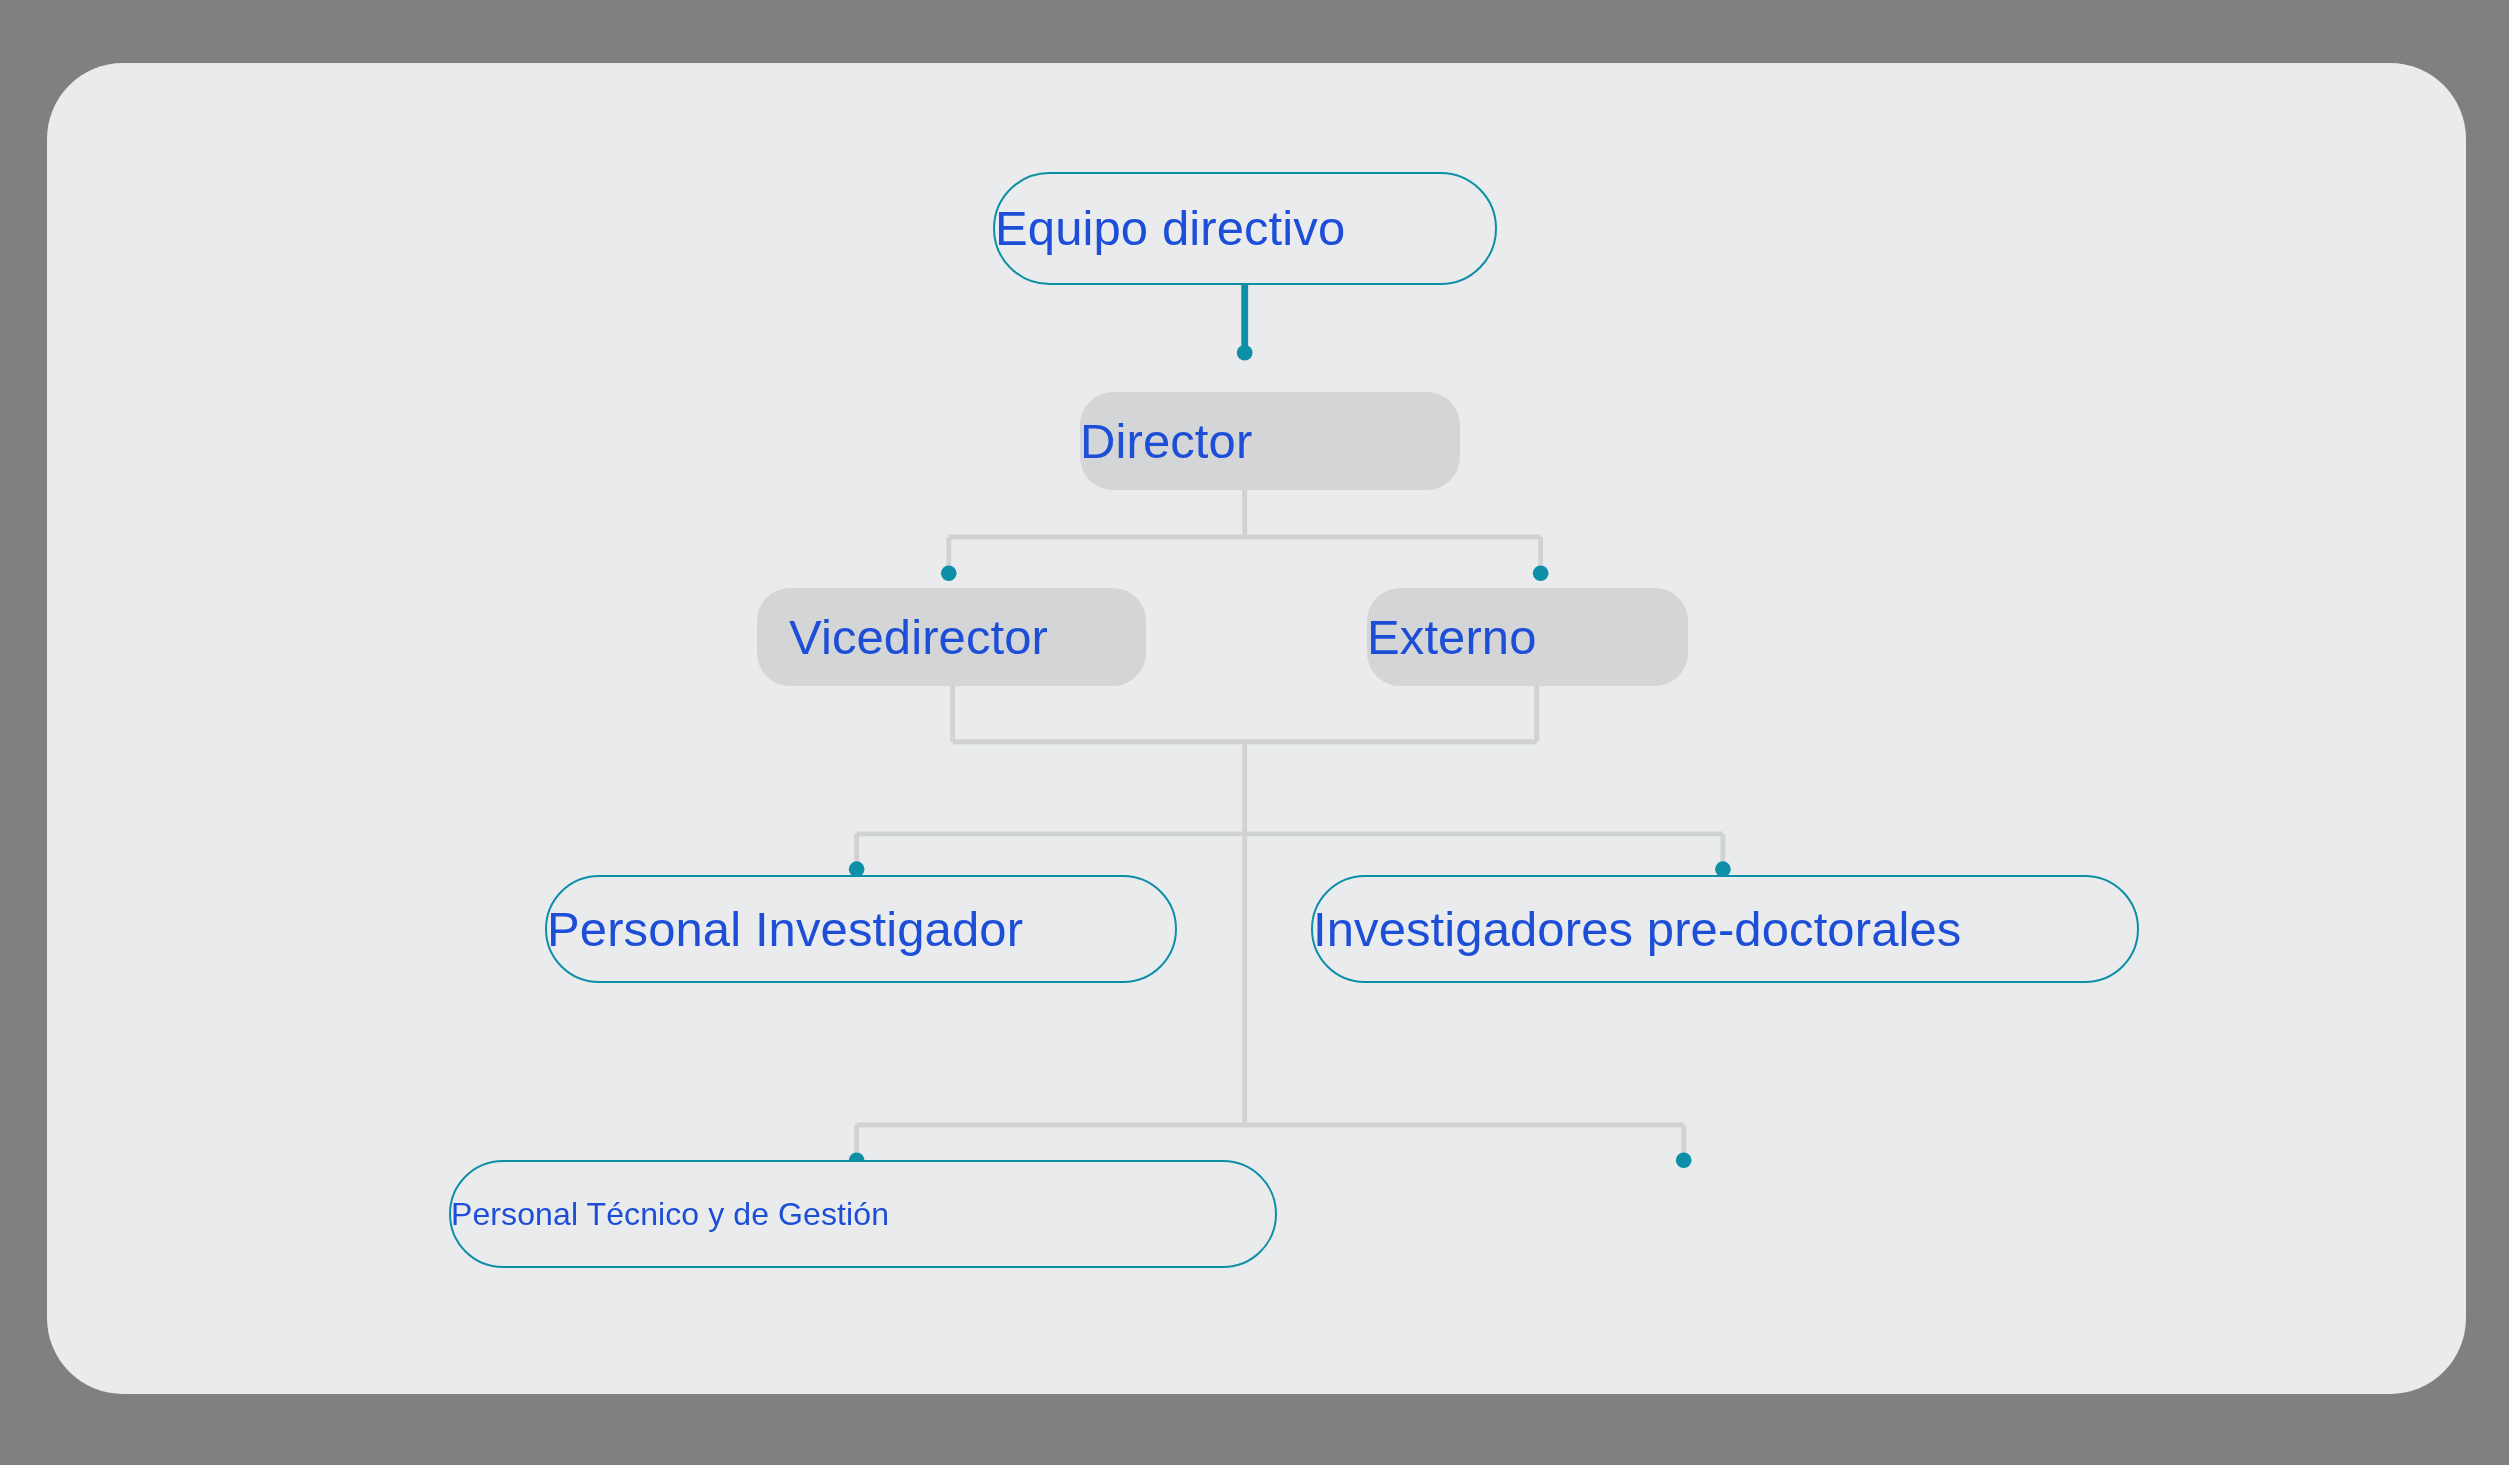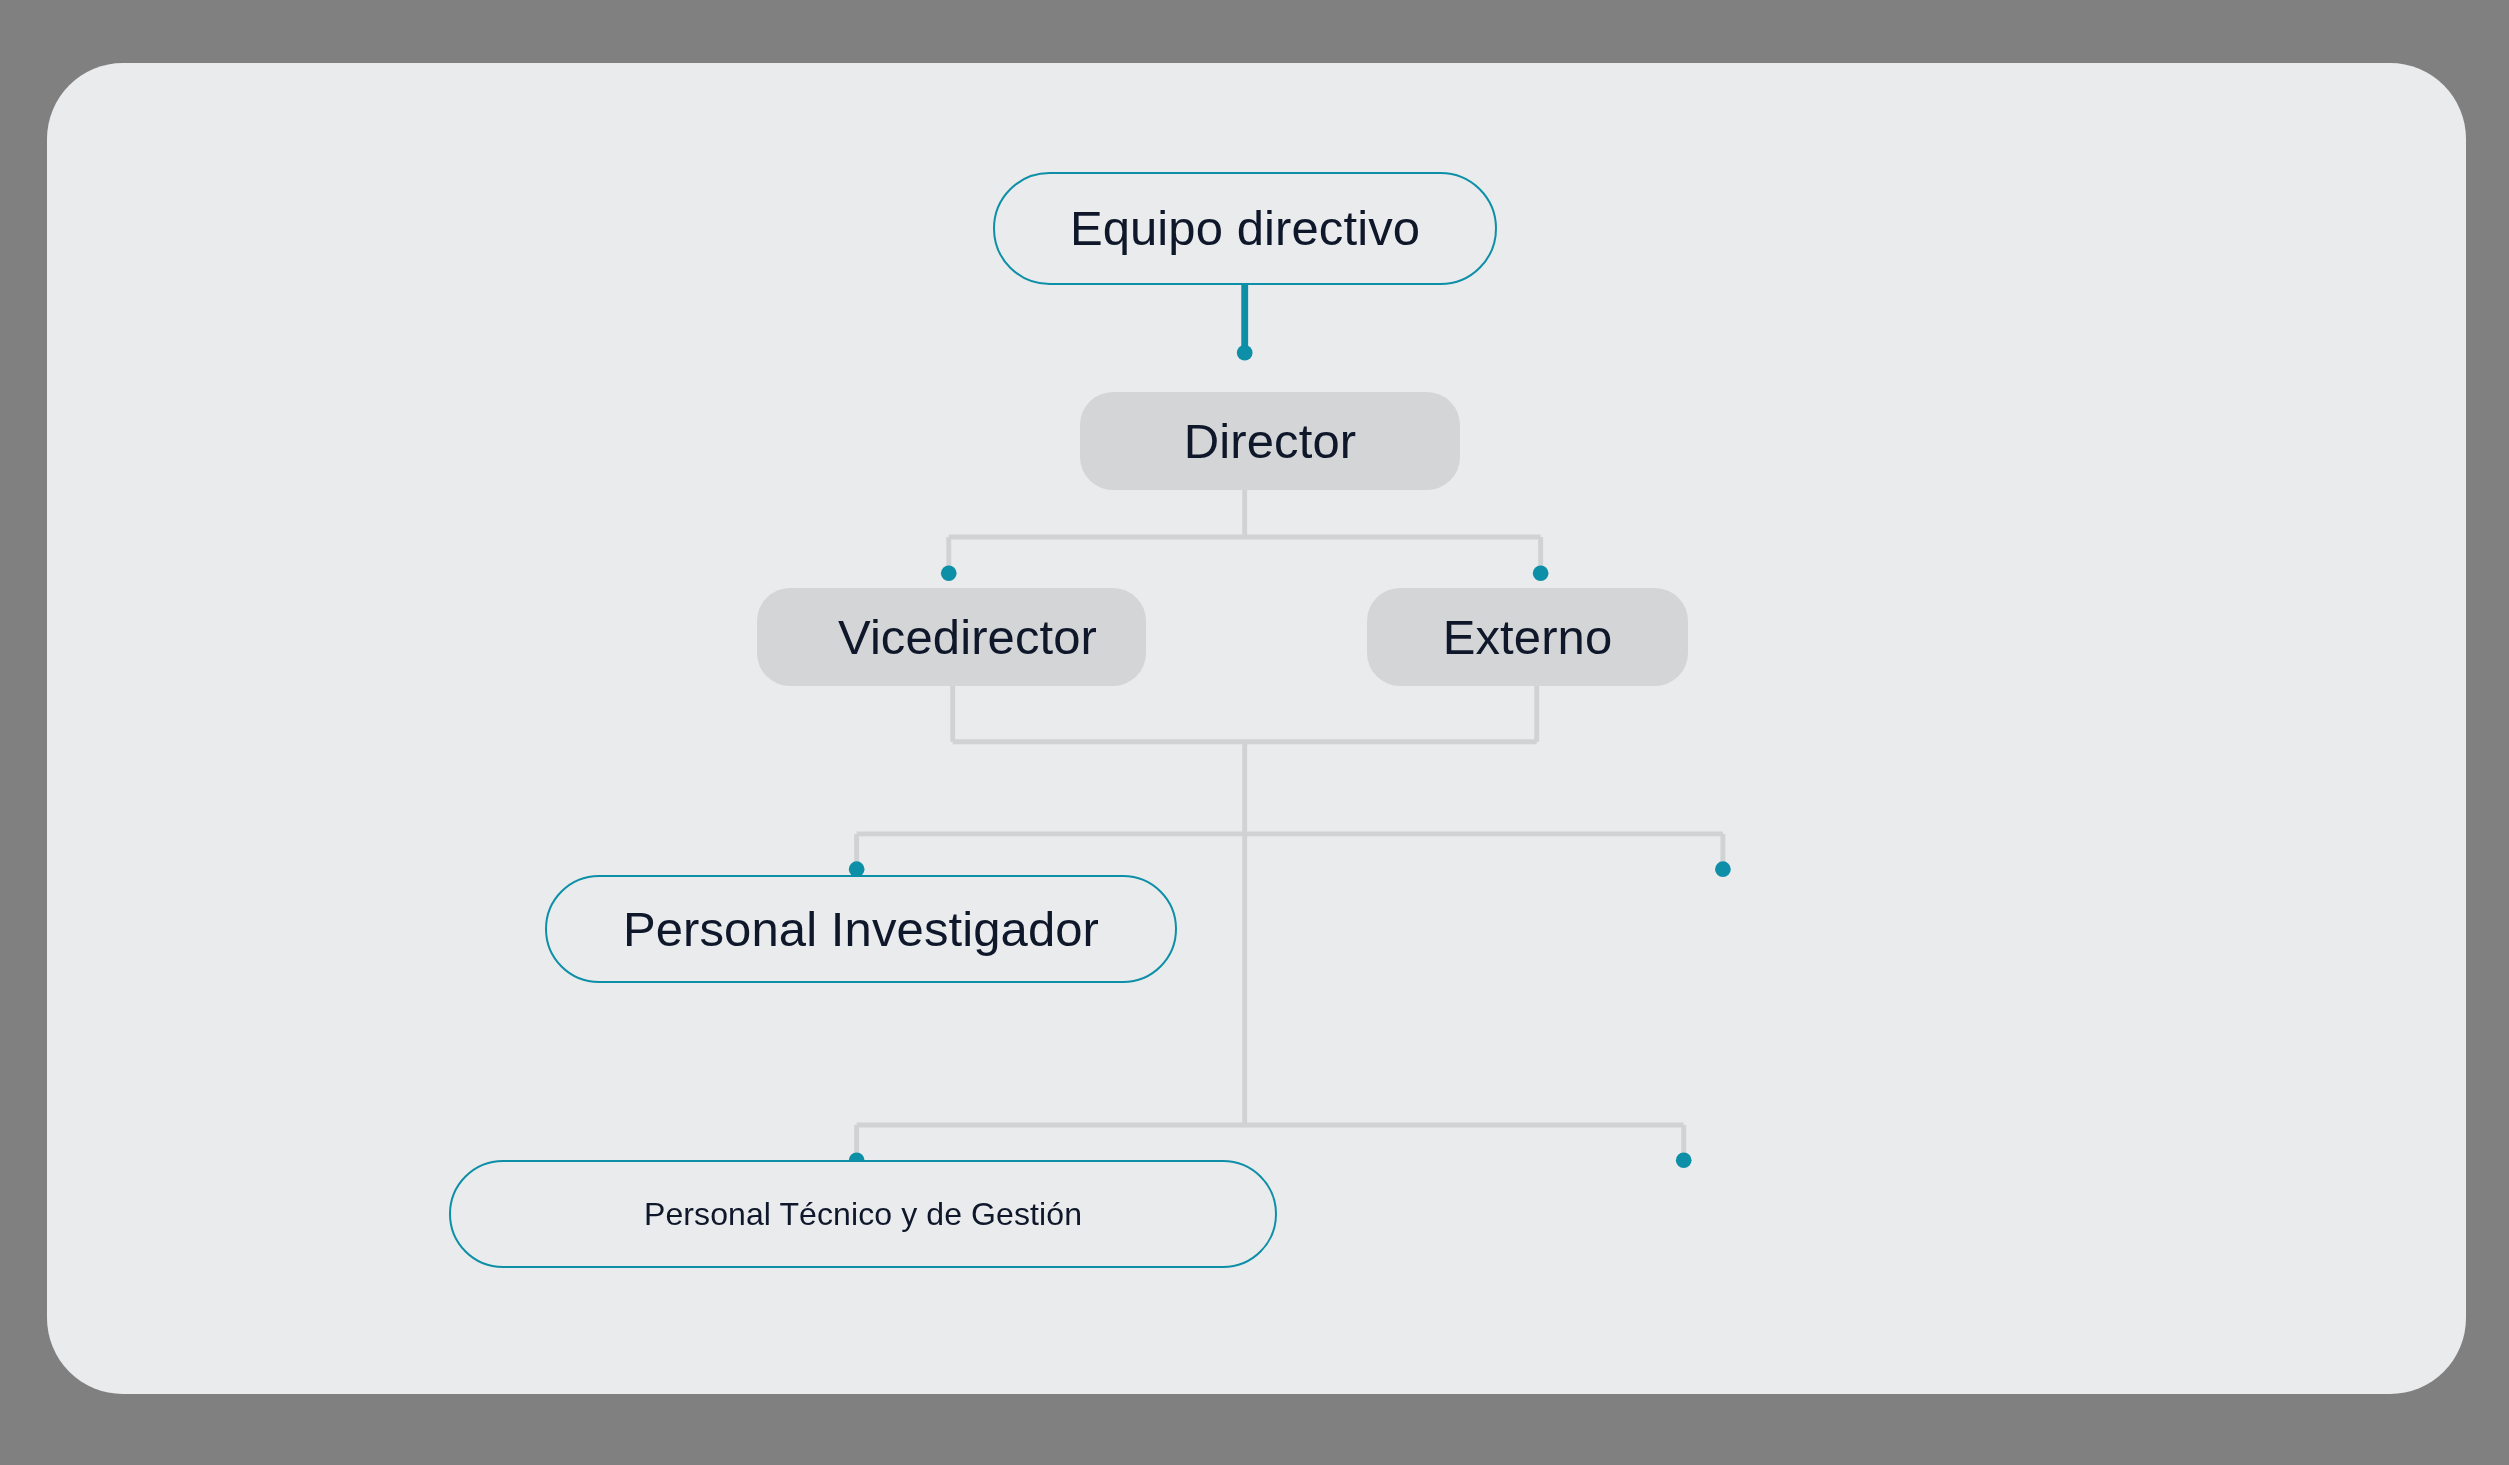--- a/index.html
+++ b/index.html
@@ -40,23 +40,22 @@
     width: 2509px;
     height: 1465px;
     pointer-events: none;
   }
 
   
   .node {
     position: absolute;
     display: flex;
     align-items: center;
-    justify-content: center;
     box-sizing: border-box;
-    color: #0f172a;
+    color: #1d4ed8;
     white-space: nowrap;
     letter-spacing: 0.1px;
   }
   .node .lbl {
     display: block;
     line-height: 1;
     font-weight: 400;
   }
 
   
@@ -129,20 +128,23 @@
   </div>
 
   <div class="node filled" style="left:1367px; top:588px; width:321px; height:98px; font-size:49px;">
     <span class="lbl">Externo</span>
   </div>
 
   <div class="node outline" style="left:545px; top:875px; width:632px; height:108px; font-size:49px;">
     <span class="lbl">Personal Investigador</span>
   </div>
 
+  <div class="node outline" style="left:1311px; top:875px; width:828px; height:108px; font-size:49px;">
+    <span class="lbl">Investigadores pre-doctorales</span>
+  </div>
 
   <div class="node outline" style="left:449px; top:1160px; width:828px; height:108px; font-size:32px;">
     <span class="lbl">Personal Técnico y de Gestión</span>
   </div>
 
 
 </div>
 
 
 </body></html>

